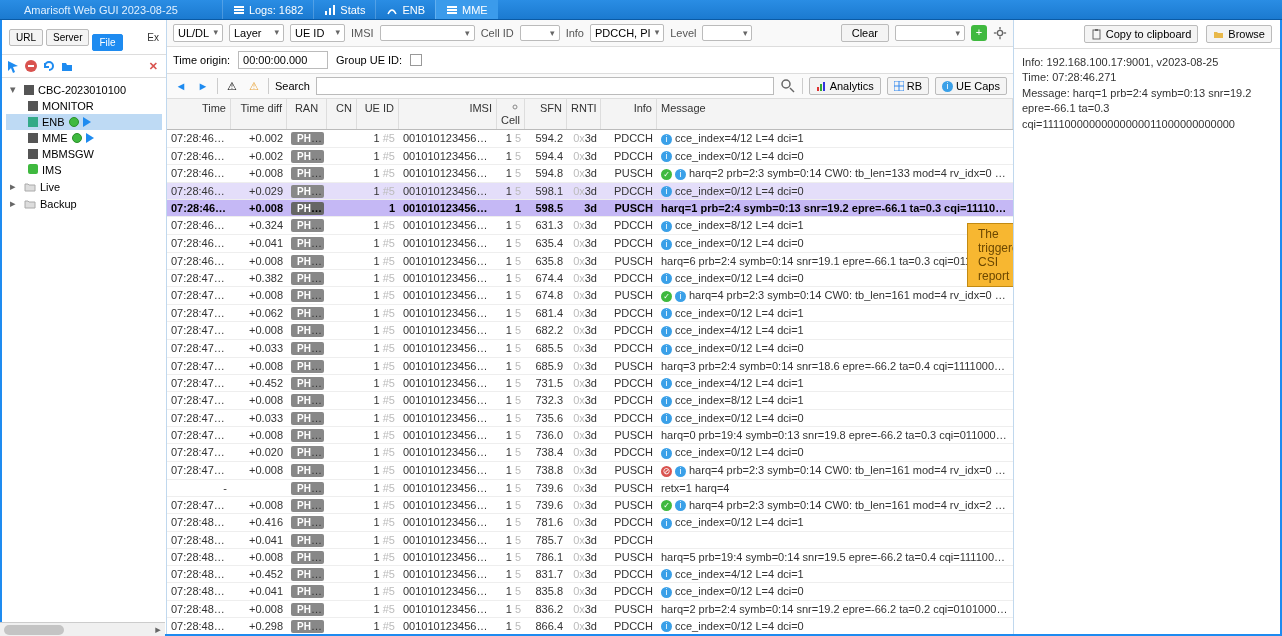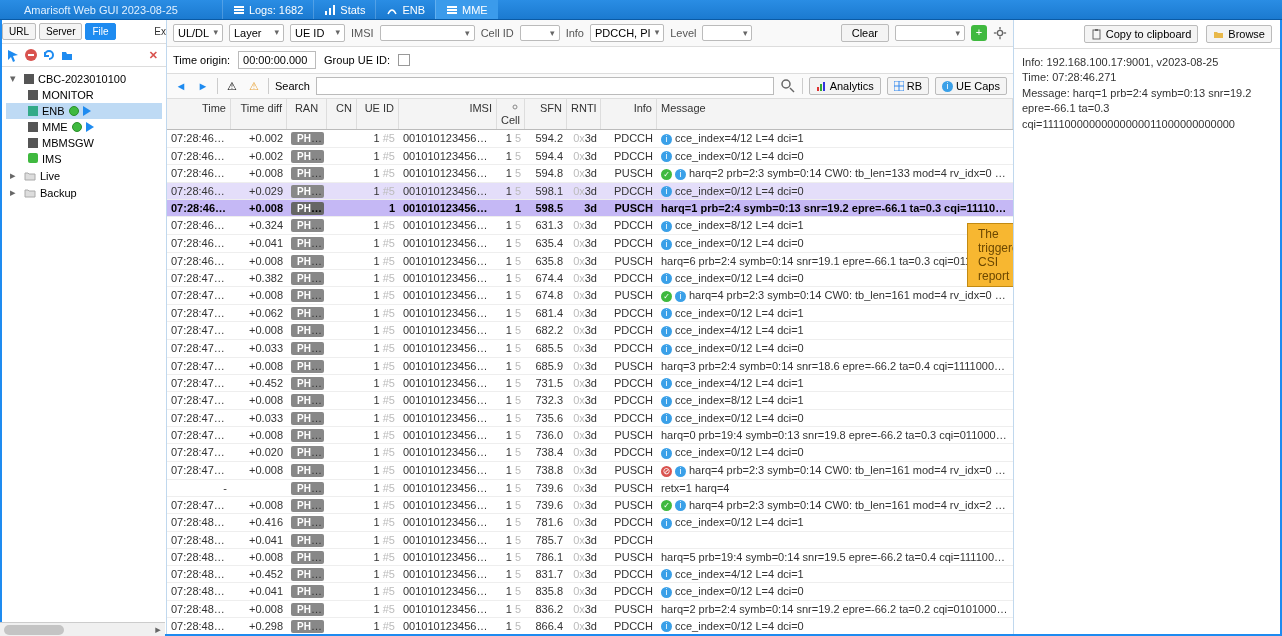--- a/index.html
+++ b/index.html
@@ -8,23 +8,23 @@
 .topbar { background: linear-gradient(#2a8de4, #1b7ad0); height: 20px; display: flex; align-items: center; color: #fff; font-size: 11px; border-bottom: 1px solid #0a5aa5; }
 .topbar .title { padding: 0 24px; color: #e0f0ff; }
 .topbar .tabs { display: flex; height: 100%; margin-left: 20px; }
 .topbar .tab { display: flex; align-items: center; padding: 0 10px; border-left: 1px solid rgba(255,255,255,0.2); cursor: pointer; gap: 4px; }
 .topbar .tab.active { background: #3b9beb; }
 .topbar .tab .ticon { width: 12px; height: 12px; display: inline-block; }
 
 .main { display: flex; flex: 1; overflow: hidden; border: 2px solid #1e8bf0; border-top: none; }
 
 .leftpanel { width: 165px; border-right: 1px solid #c0d8ee; background: #fff; display: flex; flex-direction: column; }
-.leftpanel .lp-row1 { display: flex; align-items: center; border-bottom: 1px solid #ddd; padding: 3px 0; gap: 3px; }
+.leftpanel .lp-row1 { display: flex; align-items: center; border-bottom: 1px solid #ddd; padding: 3px 7px; gap: 3px; }
 .lp-row1 .btn { padding: 2px 6px; font-size: 10px; border: 1px solid #bbb; background: #f4f4f4; border-radius: 2px; cursor: pointer; }
-.lp-row1 .btn.active { background: #1e8bf0; color: #fff; border-color: #1e8bf0; }
+.lp-row1 .btn.active { background: #1e8bf0; color: #fff; border-color: #1e8bf0; margin-top: 11px; }
 .lp-row1 .ex { margin-left: auto; color: #333; font-size: 10px; }
 .leftpanel .lp-tools { display: flex; align-items: center; gap: 4px; padding: 4px; border-bottom: 1px solid #ddd; }
 .lp-tools .ticon { width: 14px; height: 14px; cursor: pointer; }
 .xbtn { margin-left: auto; color:#d9534f; font-weight:bold; cursor:pointer; padding:0 4px; }
 
 .tree { padding: 3px 4px; font-size: 11px; }
 .tree-item { display: flex; align-items: center; gap: 4px; padding: 2px 0 2px 8px; cursor: pointer; }
 .tree-item.lvl1 { padding-left: 4px; }
 .tree-item.lvl2 { padding-left: 22px; }
 .tree-item.sel { background: #bedaf4; }
@@ -39,21 +39,21 @@
 .filterbar { display: flex; align-items: center; gap: 6px; padding: 4px 6px; border-bottom: 1px solid #ddd; background: #f9f9f9; }
 .filterbar .sel, .filterbar .inp { font-size: 11px; border: 1px solid #bbb; padding: 2px 4px; border-radius: 2px; background:#fff; }
 .filterbar .sel { min-width: 50px; position: relative; }
 .filterbar .sel::after { content:"▾"; float:right; color:#666; font-size:9px; margin-left:4px;}
 .filterbar label { color: #555; font-size: 11px; }
 .filterbar .clearbtn { margin-left:auto; padding:2px 10px; border:1px solid #bbb; background:#f4f4f4; border-radius:2px; cursor:pointer; }
 .filterbar .plusbtn { width:16px; height:16px; background:#3fb93f; border-radius:3px; color:#fff; text-align:center; line-height:15px; cursor:pointer; }
 .filterbar .gearbtn { width:14px; height:14px; cursor:pointer; }
 
 .originbar { display:flex; align-items:center; gap:8px; padding: 4px 6px; border-bottom:1px solid #ddd; font-size:11px; }
-.originbar .tinp { border:1px solid #bbb; padding:2px 4px; font-size:11px; width:78px; }
+.originbar .tinp { border:1px solid #bbb; padding:2px 4px; font-size:11px; width:90px; }
 .originbar .chk { width:12px; height:12px; border:1px solid #999; background:#fff; display:inline-block; }
 
 .toolbar2 { display:flex; align-items:center; gap:6px; padding:3px 6px; border-bottom:1px solid #ddd; background:#fafafa; }
 .toolbar2 .tb { width:16px; height:16px; cursor:pointer; display:flex; align-items:center; justify-content:center; }
 .toolbar2 .sep { width:1px; height:16px; background:#ccc; }
 .toolbar2 .searchinp { flex:1; border:1px solid #bbb; padding:2px 4px; font-size:11px; }
 .toolbar2 .searchbtn { width:16px; height:16px; cursor:pointer; }
 .toolbar2 .linkbtn { display:flex; align-items:center; gap:3px; padding:2px 6px; border:1px solid #bbb; background:#f4f4f4; border-radius:2px; cursor:pointer; font-size:11px; }
 
 .gridhead { display:flex; border-bottom:1px solid #bbb; background:#f4f4f4; font-size:11px; color:#333; }

